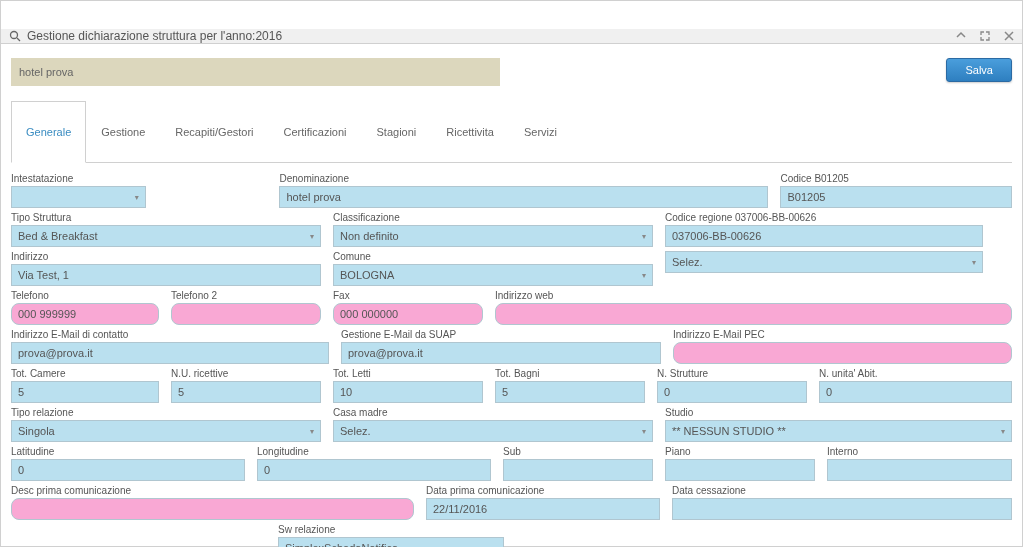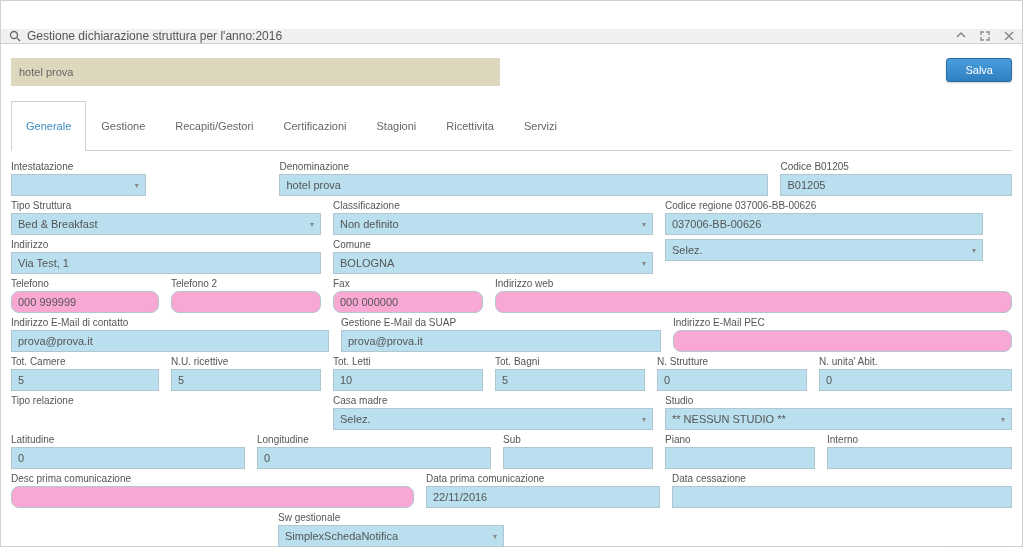--- a/index.html
+++ b/index.html
@@ -8,21 +8,21 @@
 .titlebar { height: 24px; background: #f0f0f0; border-bottom: 1px solid #d0d0d0; display: flex; align-items: center; padding: 0 8px; margin-top: 28px; }
 .titlebar .icon { margin-right: 6px; color: #666; }
 .titlebar .title { flex: 1; color: #555; font-size: 12px; }
 .titlebar .actions { display: flex; gap: 14px; color: #888; }
 .titlebar .actions span { cursor: pointer; }
 .content { padding: 14px 10px 10px 10px; flex: 1; display: flex; flex-direction: column; }
 .toprow { display: flex; justify-content: space-between; margin-bottom: 14px; }
 .bigname { width: 489px; height: 28px; background: #dcd7bd; padding: 0 8px; display: flex; align-items: center; font-size: 11px; color: #666; }
 .btn { background: linear-gradient(#4a9edc, #2e7fc0); color: #fff; border: 1px solid #2b6aa3; border-radius: 3px; height: 24px; padding: 0 18px; font-size: 11px; cursor: pointer; box-shadow: 0 1px 2px rgba(0,0,0,0.2); text-align: right; }
 .tabs { display: flex; border-bottom: 1px solid #d0d0d0; margin-bottom: 10px; }
-.tab { padding: 18px 14px; font-size: 11px; color: #666; cursor: pointer; border: 1px solid transparent; position: relative; top: 1px; }
+.tab { padding: 24px 14px; font-size: 11px; color: #666; cursor: pointer; border: 1px solid transparent; position: relative; top: 1px; }
 .tab.active { color: #3a8cc1; background: #fff; border: 1px solid #d0d0d0; border-bottom: 1px solid #fff; }
 .form { display: flex; flex-direction: column; gap: 4px; }
 .row { display: flex; gap: 12px; }
 .field { display: flex; flex-direction: column; }
 .field label { font-size: 10px; color: #555; margin-bottom: 2px; }
 .field input, .field select, .field .sel { height: 22px; border: 1px solid #b0c6d0; background: #bae0ef; padding: 0 6px; font-size: 11px; color: #555; }
 .field input.white { background: #f9a8d4; border-radius: 8px; }
 .sel { display: flex; align-items: center; justify-content: space-between; }
 .sel::after { content: "▾"; color: #888; font-size: 8px; }
 .w135{width:135px}.w490{width:490px}.w232{width:232px}
@@ -194,20 +194,23 @@
         </div>
         <div class="field" style="flex:1">
           <label>N. unita' Abit.</label>
           <input value="0" style="">
         </div>
       </div>
 
       <div class="row">
         <div class="field w310">
           <label>Tipo relazione</label>
+          <div class="sel">
+              <span>Singola</span>
+            </div>
         </div>
         <div class="field w320">
           <label>Casa madre</label>
           <div class="sel">
               <span>Selez.</span>
             </div>
         </div>
         <div class="field" style="flex:1">
           <label>Studio</label>
           <div class="sel">
@@ -250,21 +253,21 @@
         </div>
         <div class="field" style="flex:1">
           <label>Data cessazione</label>
           <input value="" style="">
         </div>
       </div>
 
       <div class="row">
         <div style="width:255px"></div>
         <div class="field w226">
-          <label>Sw gestionale</label>
+          <label>Sw relazione</label>
           <div class="sel">
               <span>SimplexSchedaNotifica</span>
             </div>
         </div>
       </div>
 
     </div>
 
     <div class="bottom">
       <button class="btn">Salva</button>

